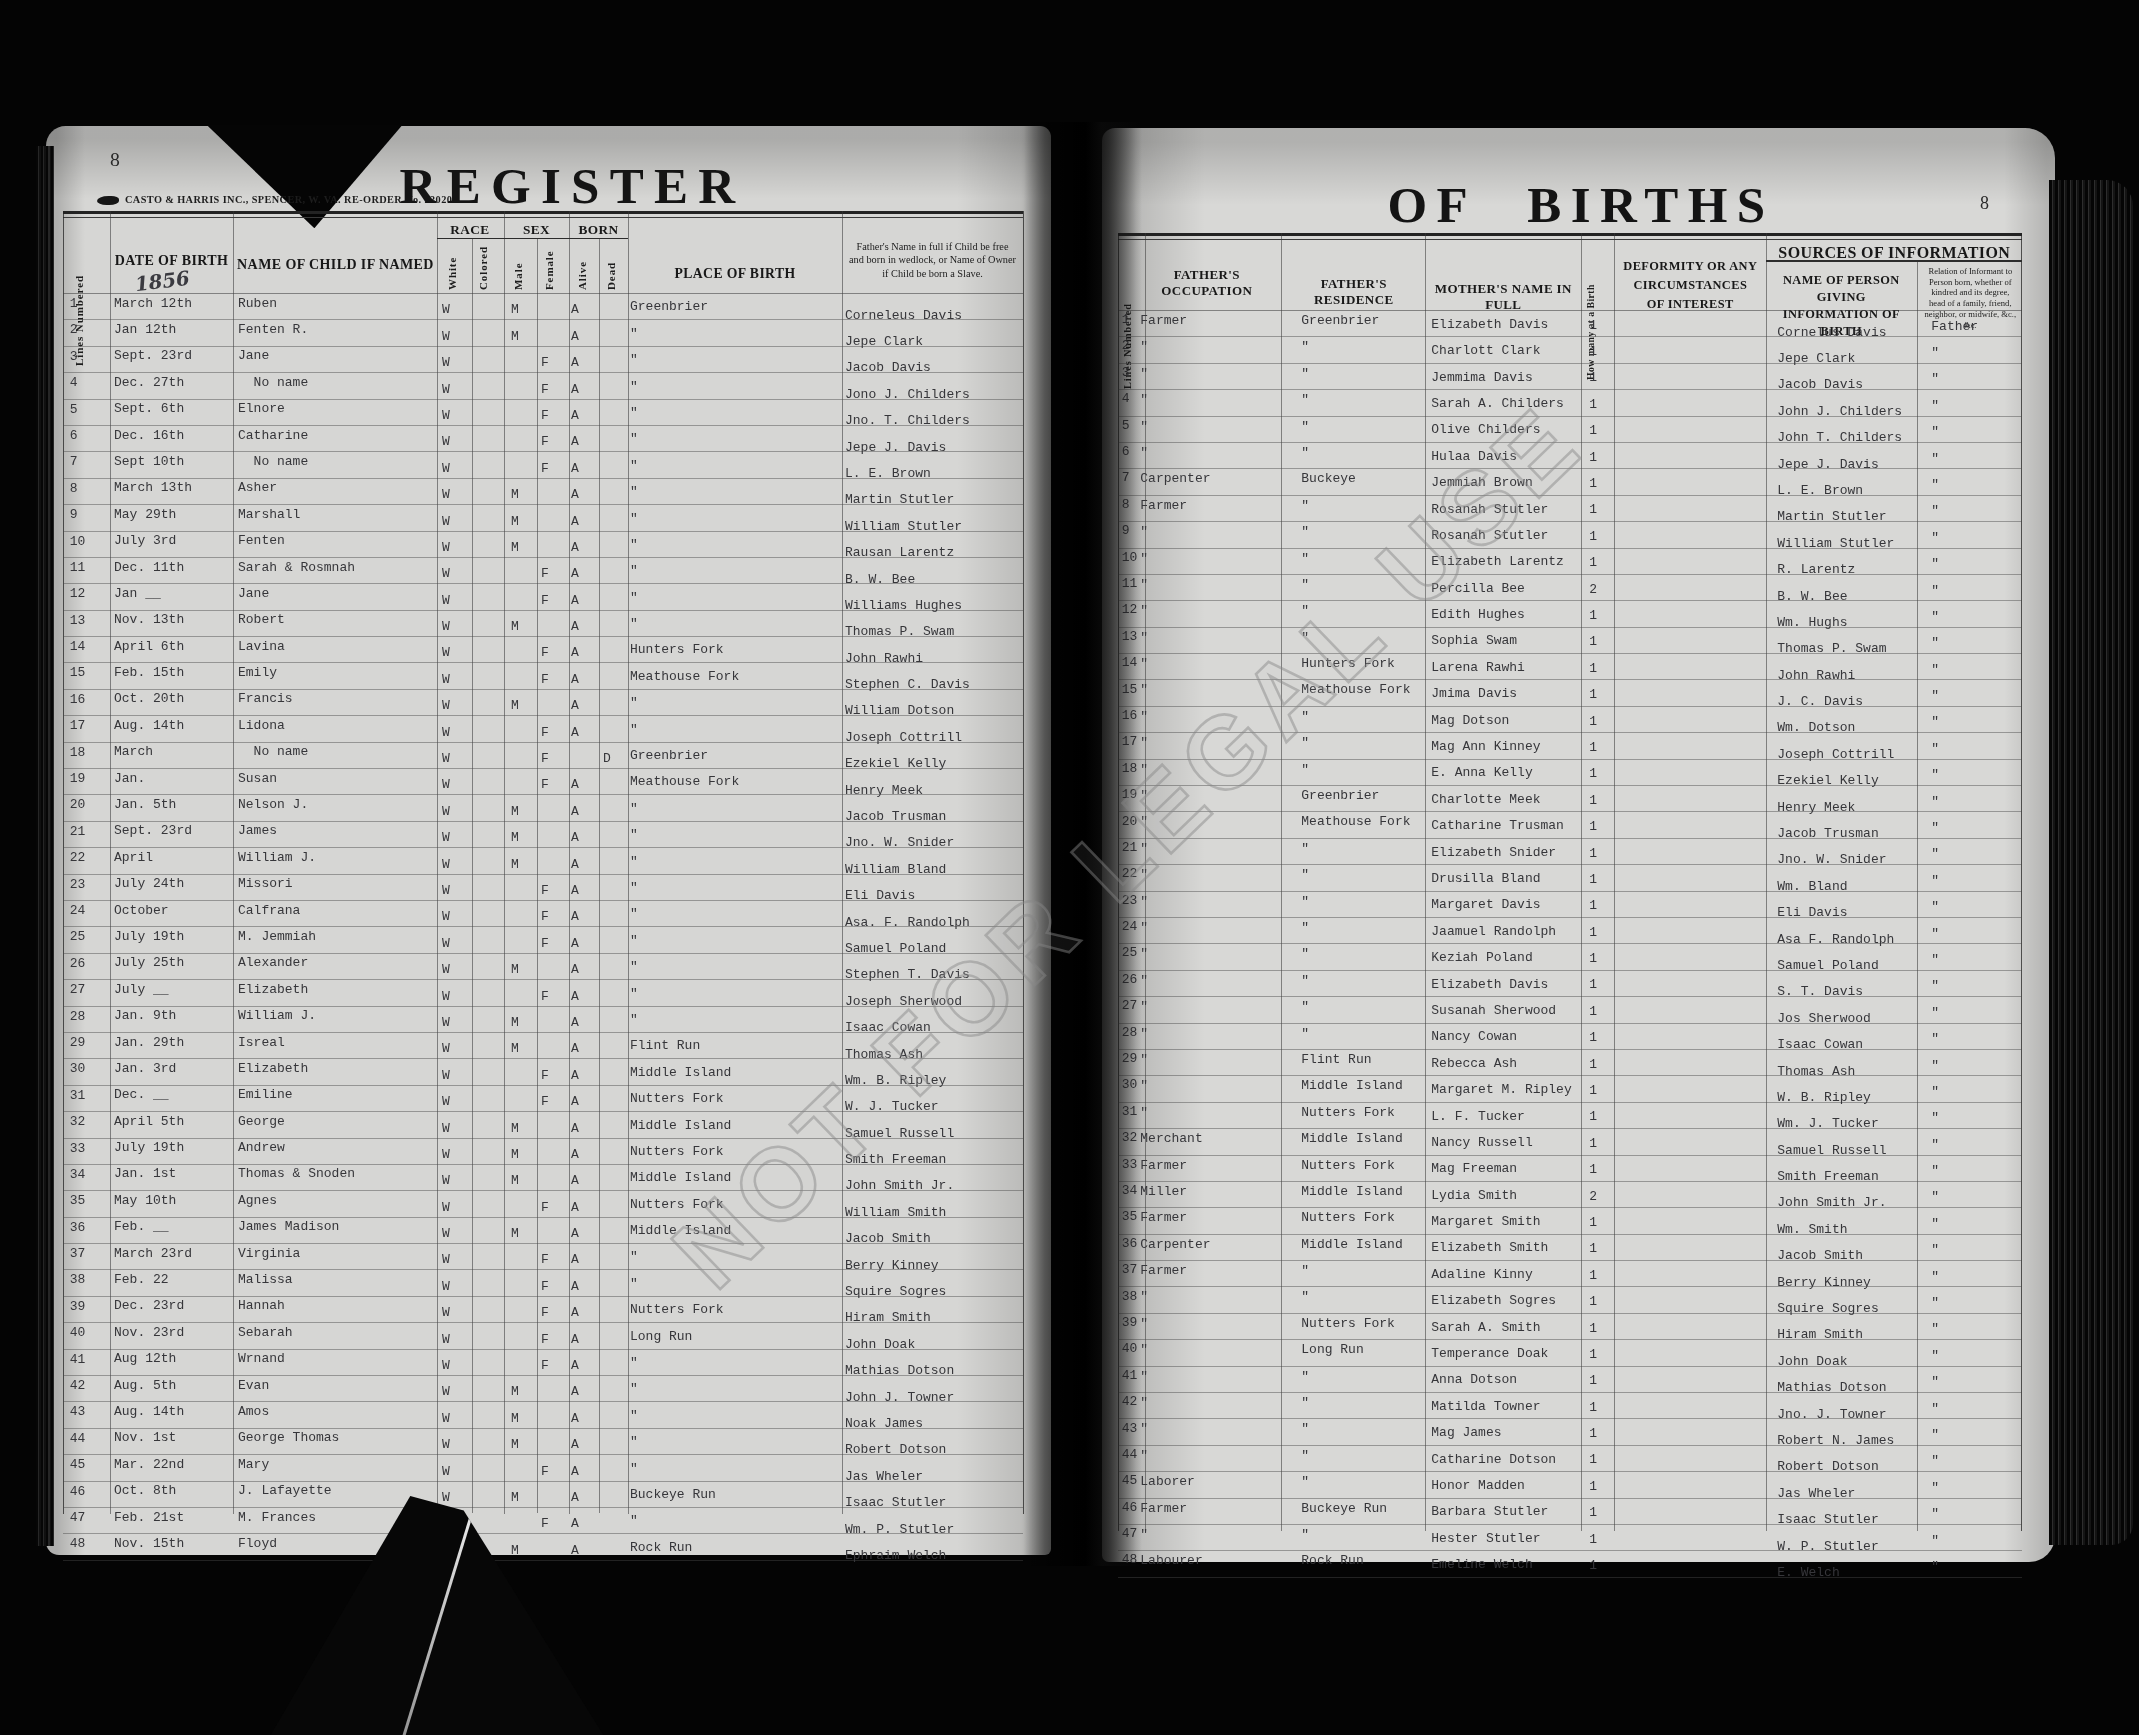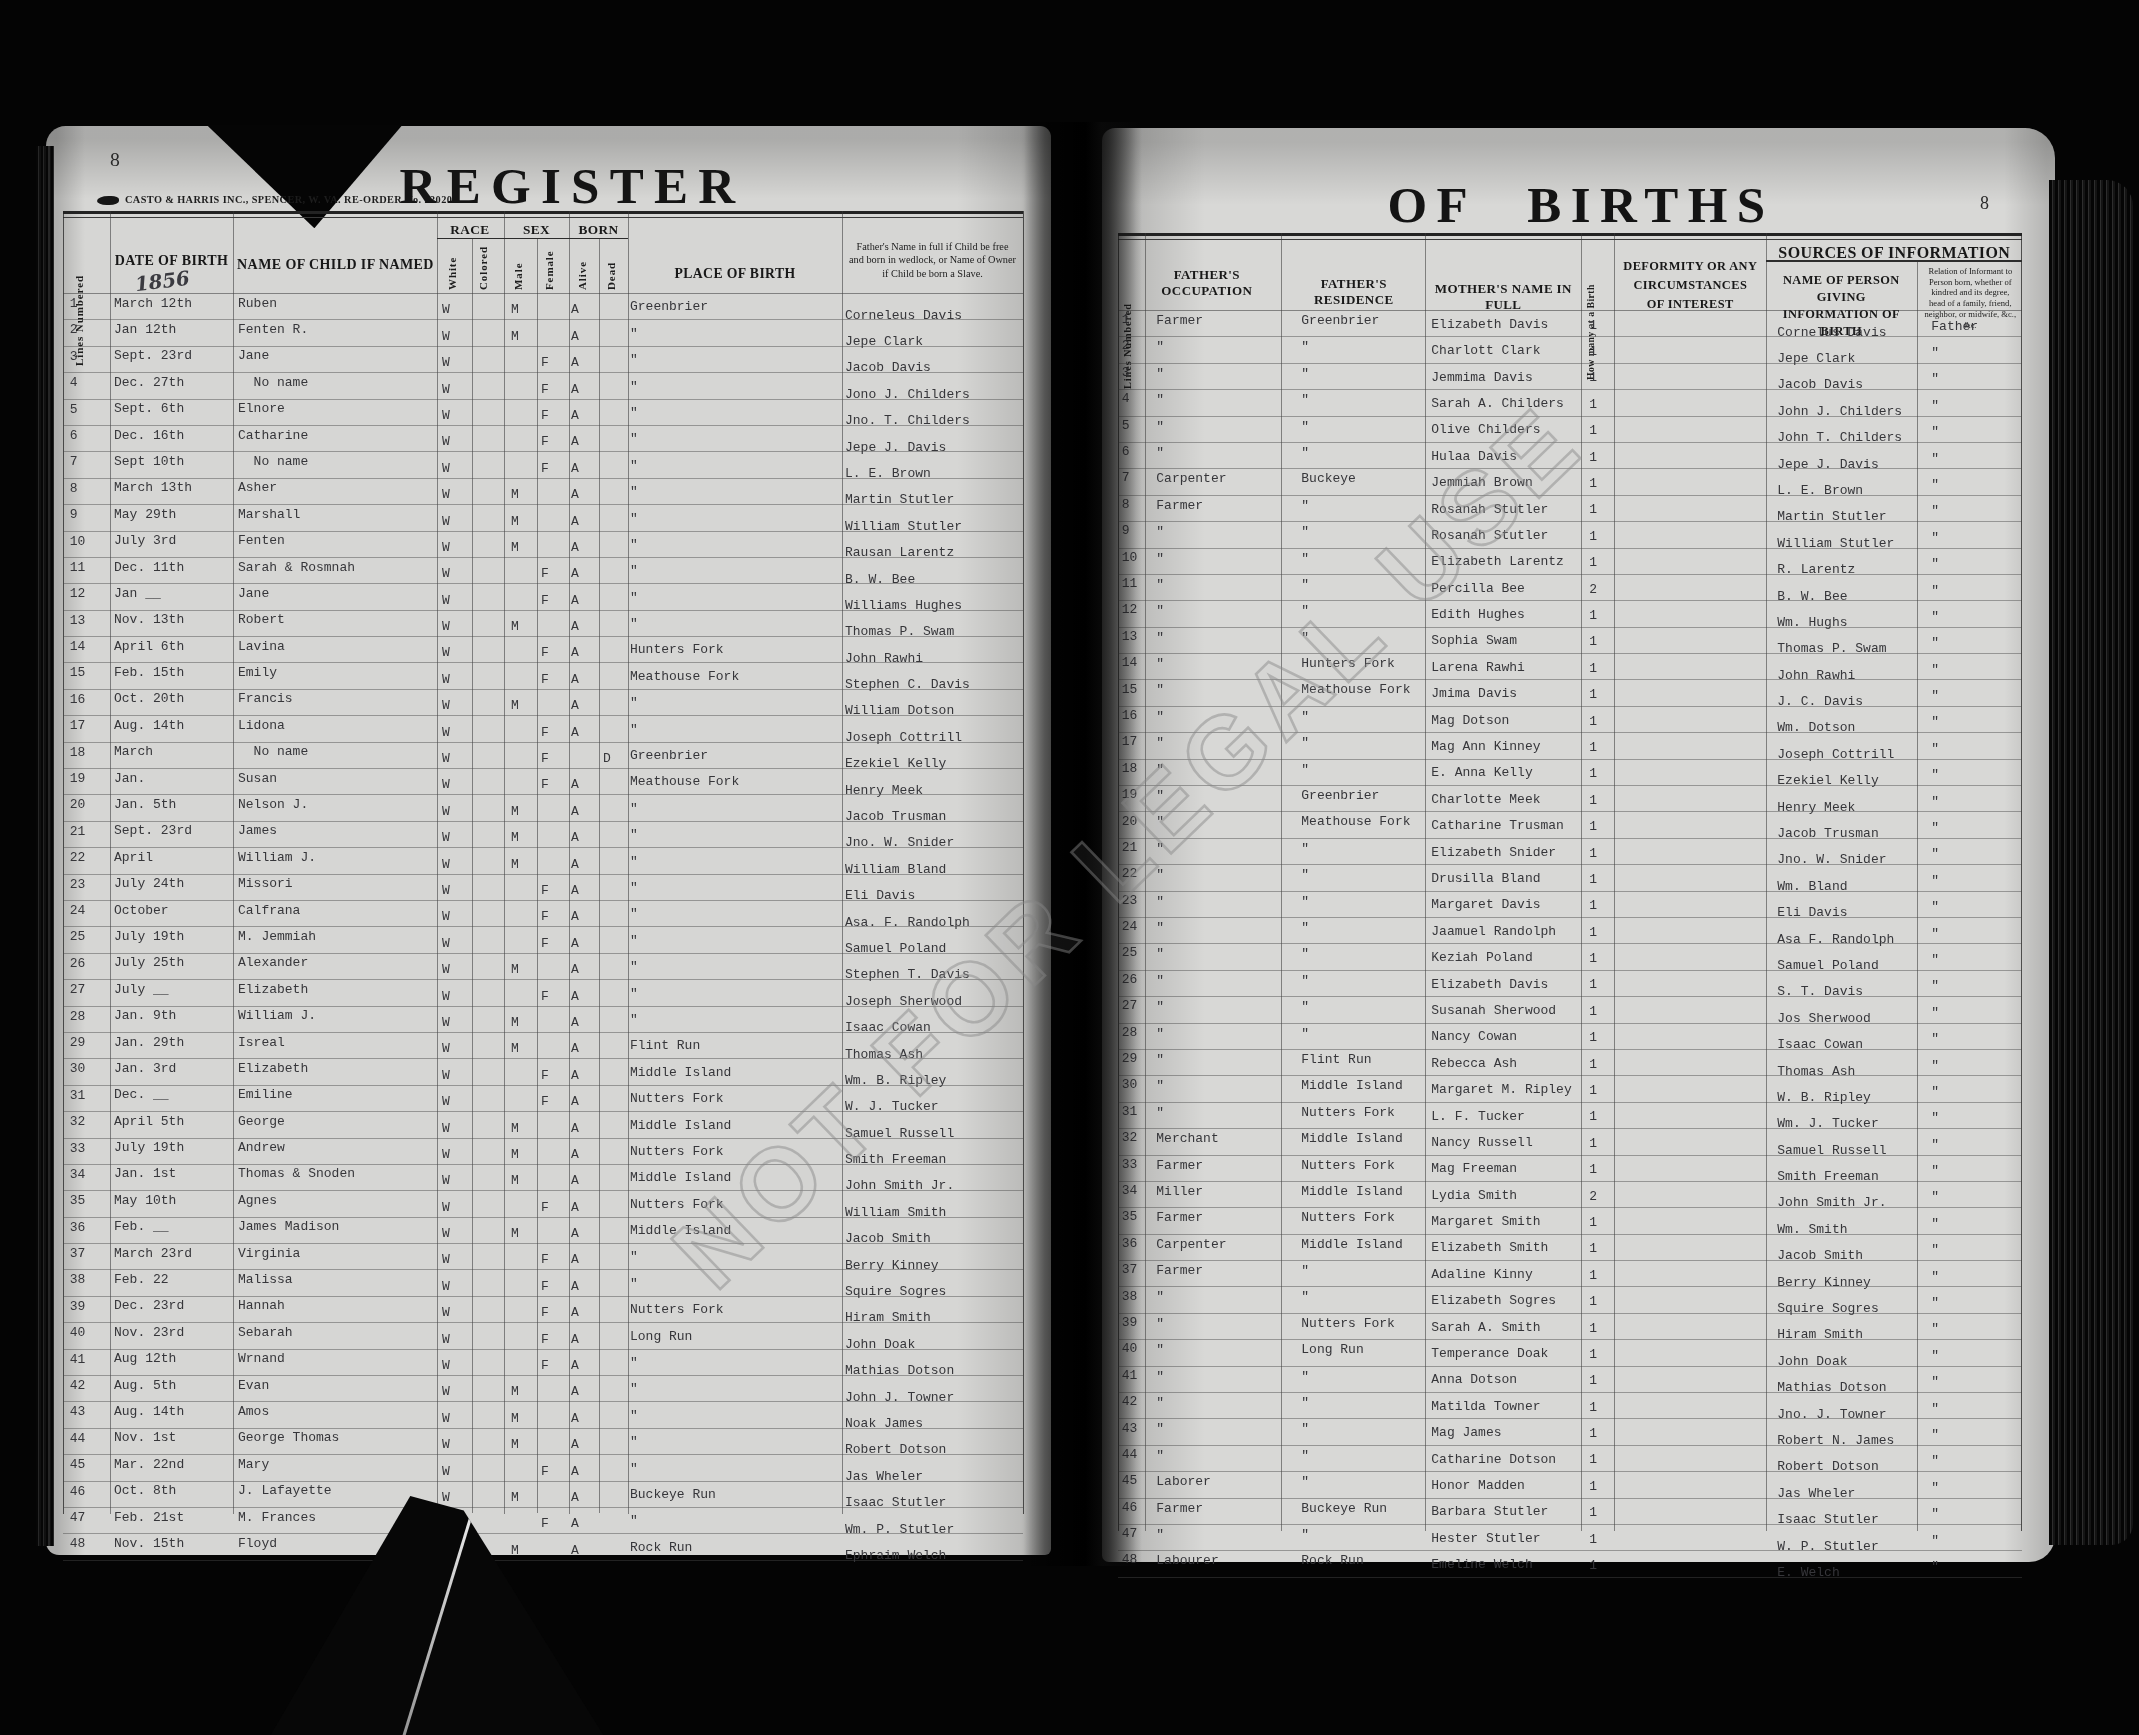--- a/index.html
+++ b/index.html
@@ -57,21 +57,21 @@
   .lt .c.w{left:379px;top:9.4px;}
   .lt .c.m{left:448px;top:9.4px;}
   .lt .c.f{left:478px;top:9.4px;}
   .lt .c.a{left:508px;top:9.4px;}
   .lt .c.d{left:540px;top:9.4px;}
   .lt .c.place{left:567px;top:6.4px;}
   .lt .c.father{left:782px;top:14.6px;}
 
   
   .rt .c.n{left:3.4px;top:2.1px;}
-  .rt .c.occ{left:38px;top:3px;}
+  .rt .c.occ{left:22px;top:3px;}
   .rt .c.res{left:183px;top:3px;}
   .rt .c.mother{left:313px;top:6.8px;}
   .rt .c.count{left:471px;top:7.7px;}
   .rt .c.def{left:505px;top:6.8px;}
   .rt .c.inf{left:659px;top:14.6px;}
   .rt .c.rel{left:813px;top:8.6px;}
 
   
   .binding{position:absolute;left:1024px;top:122px;width:118px;height:1444px;z-index:20;
       background:linear-gradient(90deg, rgba(0,0,0,0) 0%, rgba(0,0,0,.45) 22%, rgba(0,0,0,.92) 44%, #000 52%, rgba(10,10,10,.8) 66%, rgba(0,0,0,0) 100%);}

